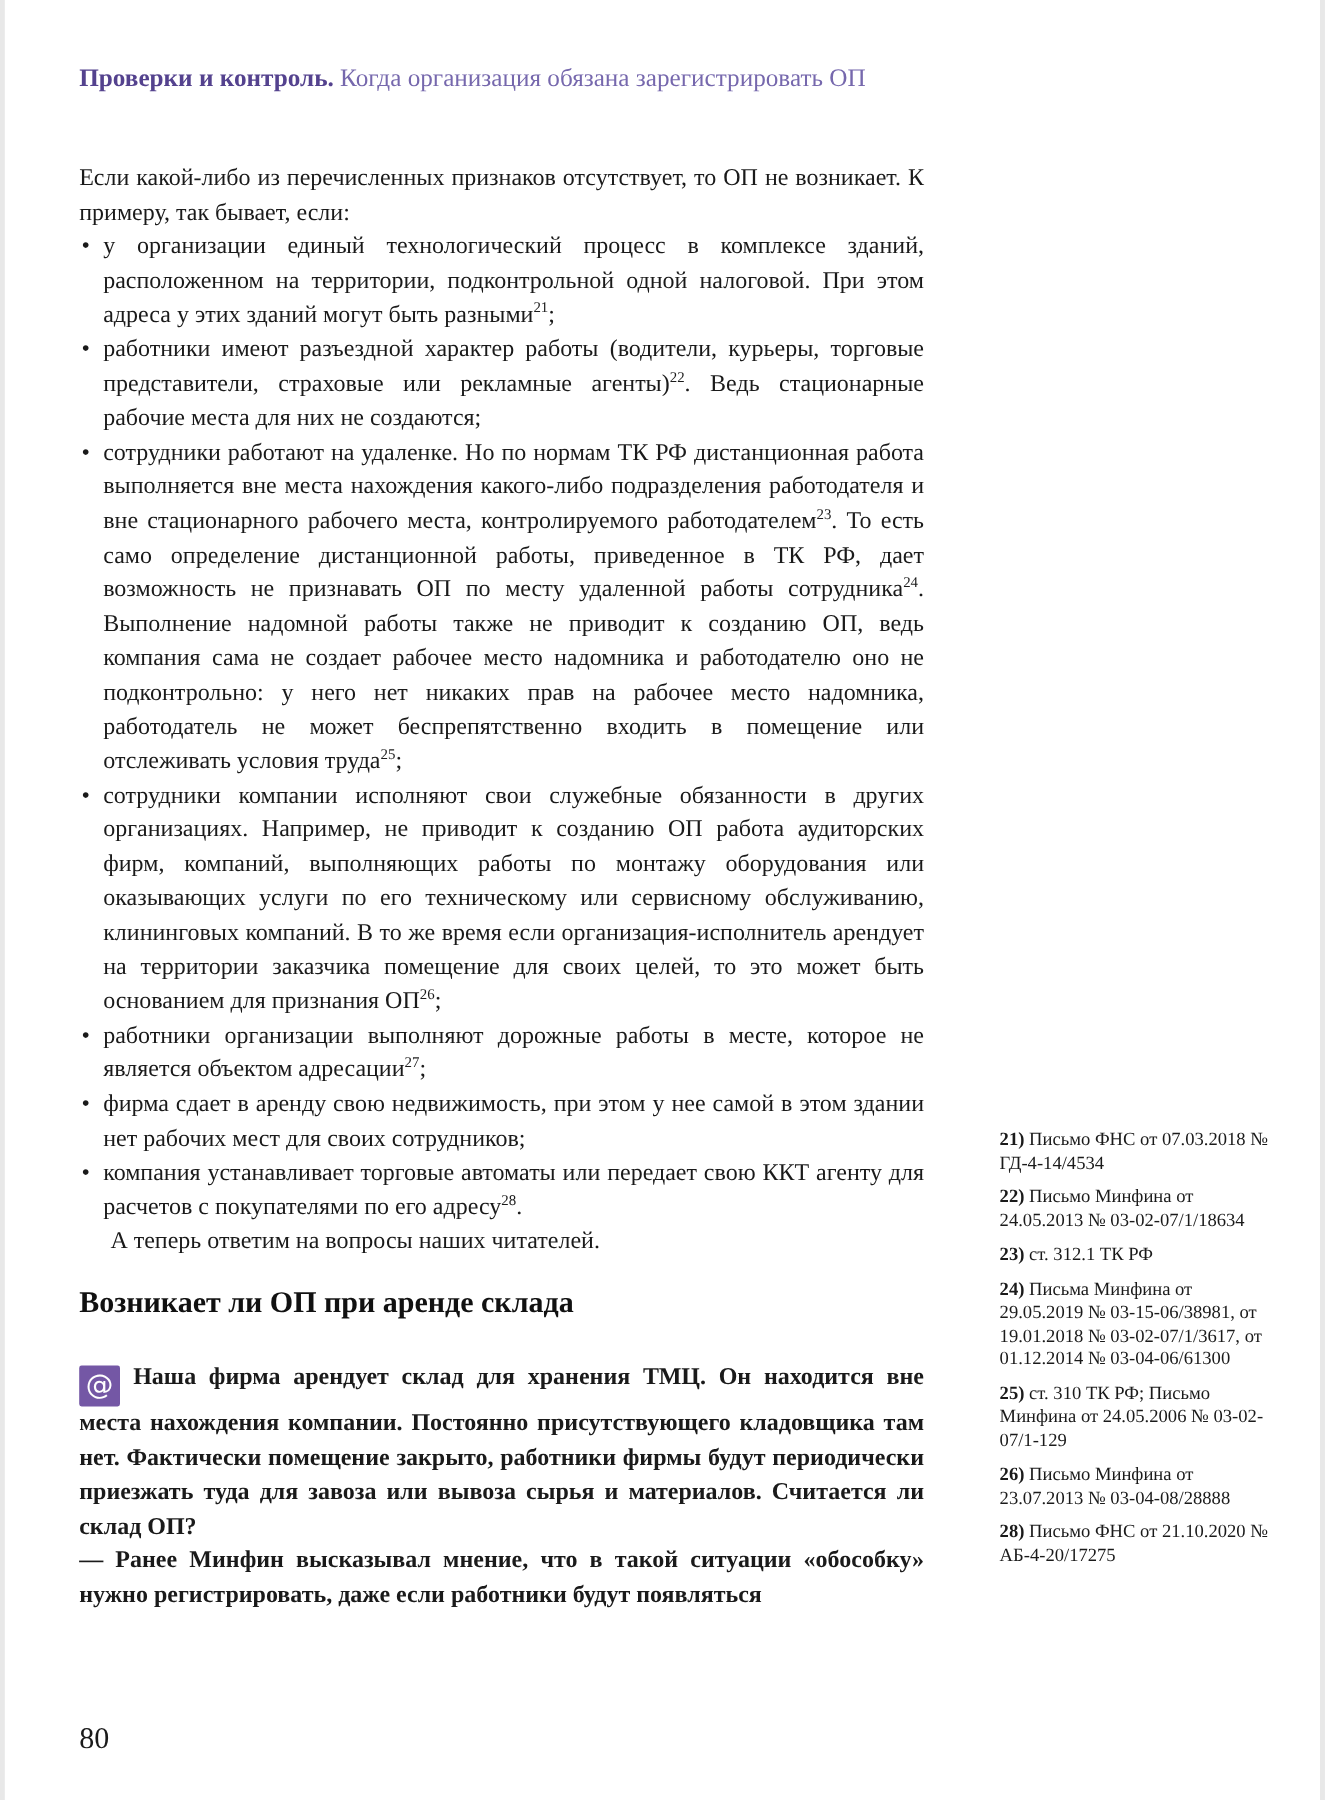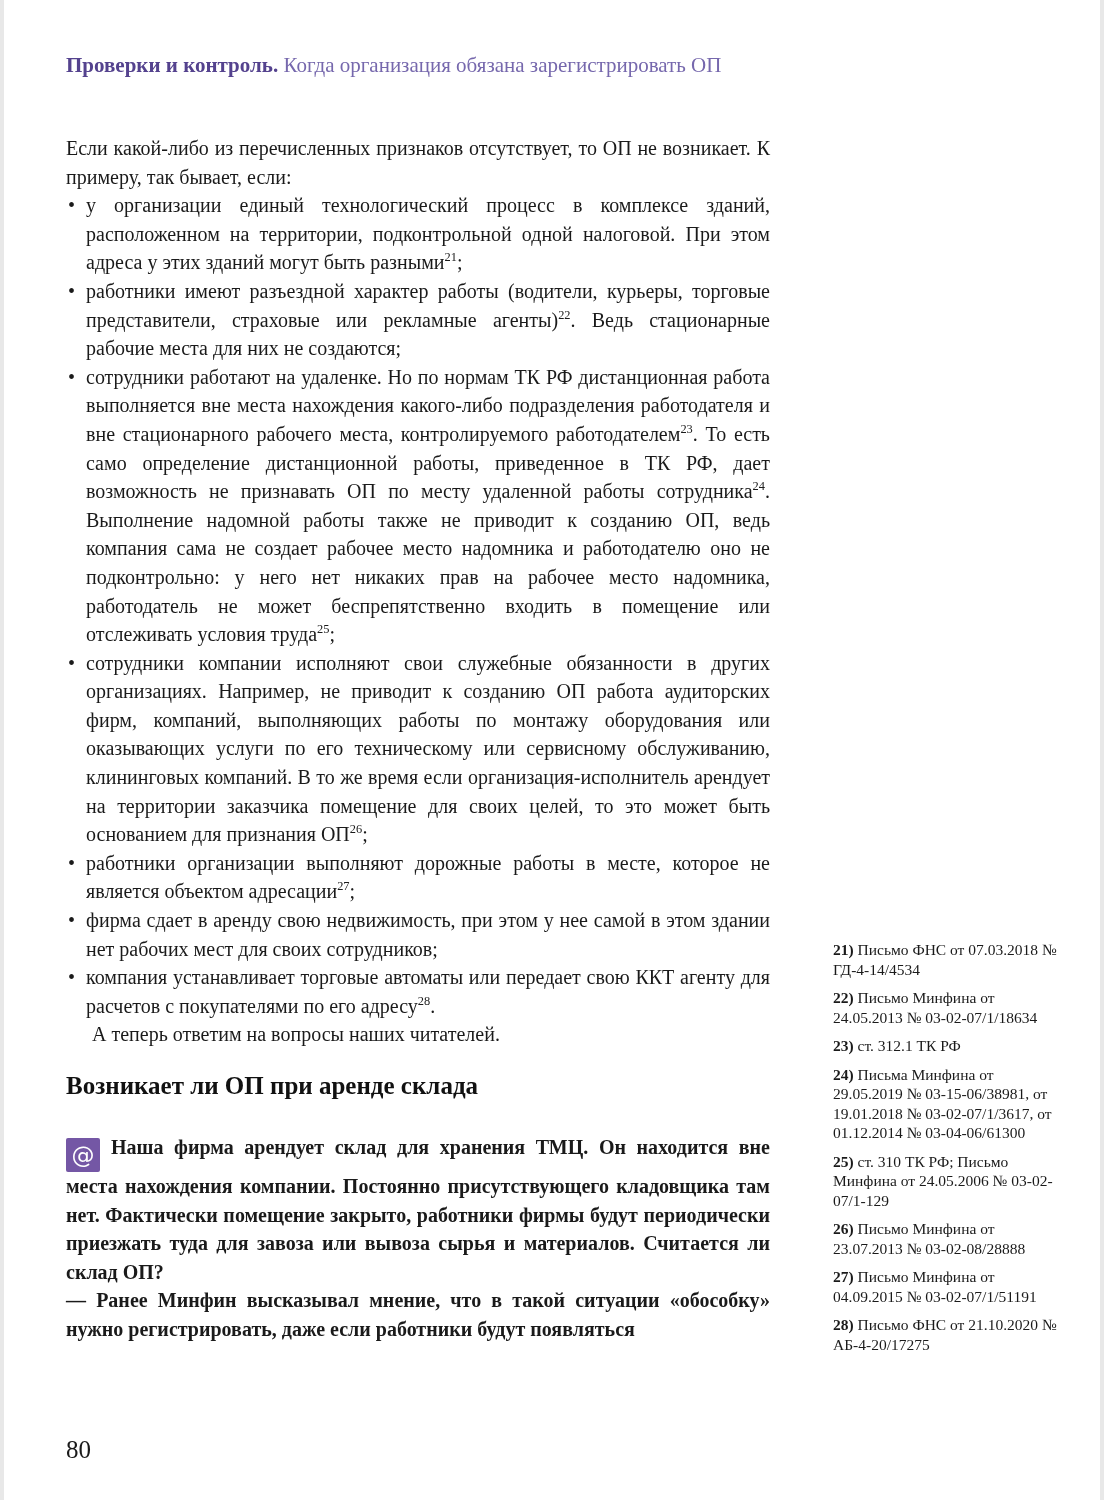--- a/index.html
+++ b/index.html
@@ -101,20 +101,19 @@
 
     <p class="answer">—  Ранее Минфин высказывал мнение, что в такой ситуации «обособку» нужно регистрировать, даже если работники будут появляться</p>
   </div>
 
   <div class="footnotes">
       <div class="note"><span class="num">21) </span><span>Письмо ФНС от 07.03.2018 № ГД-4-14/4534</span></div>
       <div class="note"><span class="num">22) </span><span>Письмо Минфина от 24.05.2013 № 03-02-07/1/18634</span></div>
       <div class="note"><span class="num">23) </span><span>ст. 312.1 ТК РФ</span></div>
       <div class="note"><span class="num">24) </span><span>Письма Минфина от 29.05.2019 № 03-15-06/38981, от 19.01.2018 № 03-02-07/1/3617, от 01.12.2014 № 03-04-06/61300</span></div>
       <div class="note"><span class="num">25) </span><span>ст. 310 ТК РФ; Письмо Минфина от 24.05.2006 № 03-02-07/1-129</span></div>
-      <div class="note"><span class="num">26) </span><span>Письмо Минфина от 23.07.2013 № 03-02-08/28888</span></div>
-      <div class="note"><span class="num">27) </span><span>Письмо Минфина от 04.09.2015 № 03-02-07/1/51191</span></div>
+      <div class="note"><span class="num">26) </span><span>Письмо Минфина от 23.07.2013 № 03-04-08/28888</span></div>
       <div class="note"><span class="num">28) </span><span>Письмо ФНС от 21.10.2020 № АБ-4-20/17275</span></div>
     </div>
 
   <div class="page-num">80</div>
 
 </div>
 
 </body></html>

